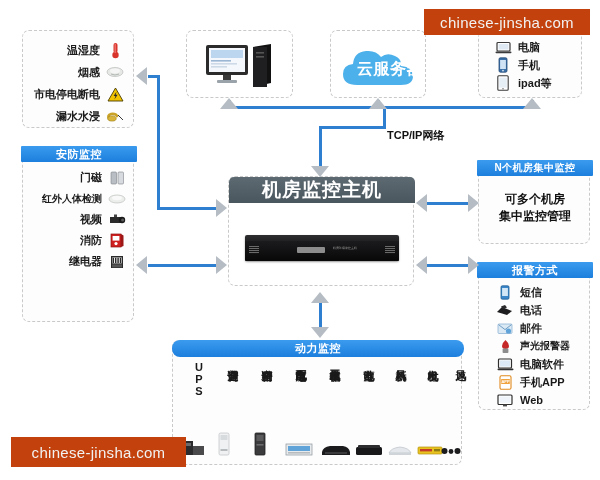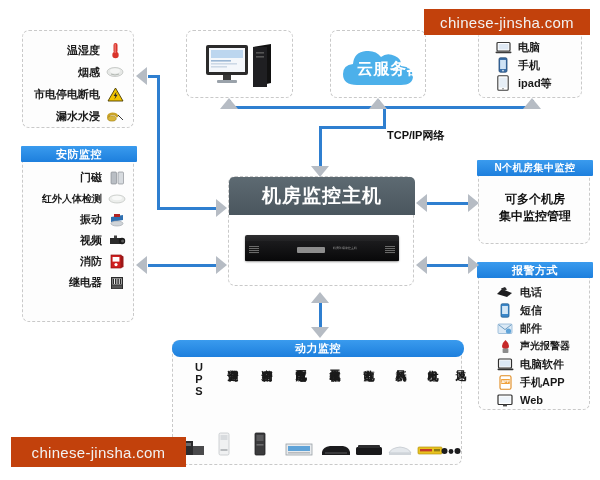--- a/index.html
+++ b/index.html
@@ -55,21 +55,21 @@
   .arw-l { border-top:9px solid transparent; border-bottom:9px solid transparent; border-right:11px solid #b6bcc4; }
   .arw-u { border-left:9px solid transparent; border-right:9px solid transparent; border-bottom:11px solid #b6bcc4; }
   .arw-d { border-left:9px solid transparent; border-right:9px solid transparent; border-top:11px solid #b6bcc4; }
 
   .netlabel { position:absolute; font-size:11px; color:#111; font-weight:bold; white-space:nowrap; }
 
   
   #host { position:absolute; left:228px; top:176px; width:186px; height:110px;
           border:1px dashed #c9c9c9; border-radius:7px; background:#fff; }
   #host-title {
-    position:absolute; left:0; top:0; width:186px; height:38px;
+    position:absolute; left:0; top:0; width:186px; height:26px;
     background: linear-gradient(#5d6a72,#4a565e);
     border-radius:5px 5px 0 0;
     color:#fff; font-size:19px; font-weight:bold;
     display:flex; align-items:center; justify-content:center;
     letter-spacing:1px;
   }
   .rack { position:absolute; left:16px; top:58px; width:154px; height:26px; }
   .rack-body {
     position:absolute; inset:0;
     background: linear-gradient(#2e2e30 0%, #18181a 40%, #0c0c0e 100%);
@@ -234,30 +234,20 @@
       <div class="row" style="height:21px;">
         <span class="lbl" style="font-size:10px;">红外人体检测</span>
         <span class="ic">
           <svg width="18" height="11" viewBox="0 0 18 11">
               <ellipse cx="9" cy="6" rx="8" ry="4" fill="#eceeec" stroke="#bcc0bc" stroke-width="0.7"></ellipse>
               <ellipse cx="9" cy="5" rx="5" ry="2.2" fill="#f8f9f8"></ellipse>
             </svg>
         </span>
       </div>
       <div class="row" style="height:21px;">
-        <span class="lbl">振动</span>
-        <span class="ic">
-          <svg width="16" height="14" viewBox="0 0 16 14">
-              <path d="M2 4 L14 2 L14 7 L2 9 Z" fill="#2e6fb0"></path>
-              <ellipse cx="8" cy="10.5" rx="6" ry="2.5" fill="#cfd4d9" stroke="#9aa0a6" stroke-width="0.6"></ellipse>
-              <rect x="5" y="1" width="6" height="3" fill="#b22222"></rect>
-            </svg>
-        </span>
-      </div>
-      <div class="row" style="height:21px;">
         <span class="lbl">视频</span>
         <span class="ic">
           <svg width="18" height="12" viewBox="0 0 18 12">
               <path d="M2 3 L13 3 L13 9 L2 9 Z" fill="#2b2b2b"></path>
               <circle cx="14" cy="6" r="3.2" fill="#1a1a1a"></circle>
               <circle cx="14.6" cy="6" r="1.5" fill="#5a5a5a"></circle>
               <rect x="6" y="0.5" width="3" height="2.5" fill="#444"></rect>
             </svg>
         </span>
       </div>
@@ -309,35 +299,35 @@
       <div>可多个机房</div>
       <div>集中监控管理</div>
     </div>
   </div>
 
   <div class="panel" style="left:478px; top:262px; width:112px; height:148px;">
     <div class="hdr" style="position:absolute; left:-2px; top:-1px; width:116px;">报警方式</div>
     <div style="position:absolute; left:0; top:20px; width:112px; padding-left:16px;">
       <div class="rowL" style="height:18px;">
         <span class="ic">
+          <svg width="10" height="15" viewBox="0 0 10 15">
+              <rect x="1" y="0.8" width="8" height="13.4" rx="1.3" fill="#3b87c9" stroke="#255f92" stroke-width="0.8"></rect>
+              <rect x="2.1" y="3" width="5.8" height="8" fill="#d3e7f7"></rect>
+            </svg>
+        </span>
+        <span class="lbl">短信</span>
+      </div>
+      <div class="rowL" style="height:18px;">
+        <span class="ic">
           <svg width="18" height="12" viewBox="0 0 18 12">
               <path d="M1 8 L6 3 L16 7 L11 11 Z" fill="#1d1d1f"></path>
               <path d="M5 2.5 L9 1 L11 3.5 L7 5 Z" fill="#2b2b2d"></path>
             </svg>
         </span>
         <span class="lbl">电话</span>
-      </div>
-      <div class="rowL" style="height:18px;">
-        <span class="ic">
-          <svg width="10" height="15" viewBox="0 0 10 15">
-              <rect x="1" y="0.8" width="8" height="13.4" rx="1.3" fill="#3b87c9" stroke="#255f92" stroke-width="0.8"></rect>
-              <rect x="2.1" y="3" width="5.8" height="8" fill="#d3e7f7"></rect>
-            </svg>
-        </span>
-        <span class="lbl">短信</span>
       </div>
       <div class="rowL" style="height:18px;">
         <span class="ic">
           <svg width="16" height="13" viewBox="0 0 16 13">
               <rect x="1" y="2" width="14" height="9.5" rx="1" fill="#dbe9f5" stroke="#8fb4d4" stroke-width="0.8"></rect>
               <path d="M1.5 2.6 L8 7.6 L14.5 2.6" stroke="#6f9dc3" stroke-width="1" fill="none"></path>
               <circle cx="11.5" cy="9" r="2.6" fill="#5fa3d8"></circle>
             </svg>
         </span>
         <span class="lbl">邮件</span>

